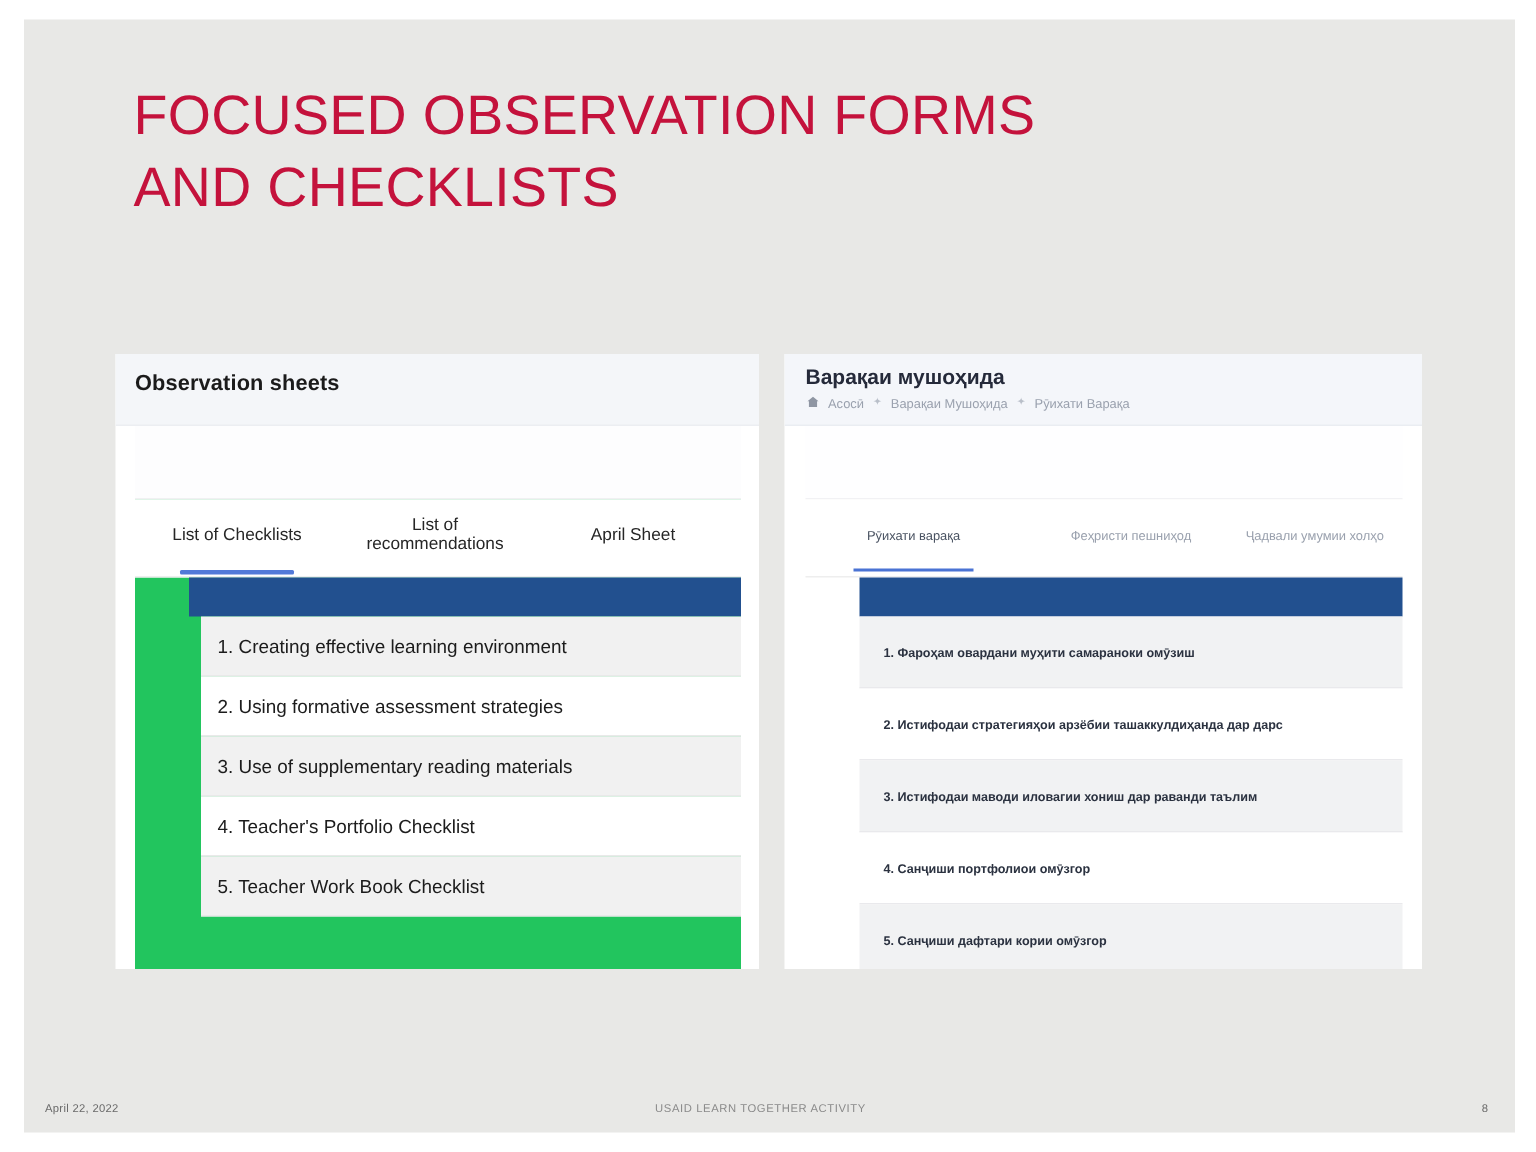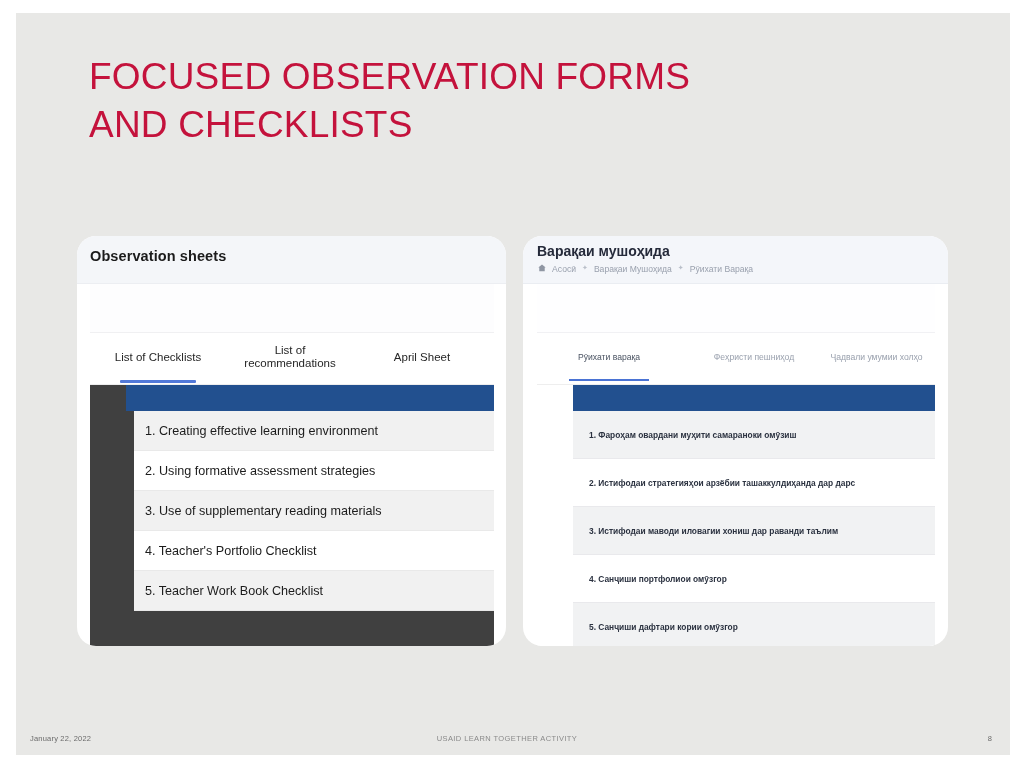--- a/index.html
+++ b/index.html
@@ -37,21 +37,20 @@
     font-weight: 400;
     letter-spacing: 0.2px;
     white-space: pre-line;
   }
 
   
   .shot {
     position: absolute;
     background: #ffffff;
     overflow: hidden;
-    border-radius: 19px;
   }
   .shot-left  { left: 61px;  top: 223px; width: 429px; height: 410px; }
   .shot-right { left: 507px; top: 223px; width: 425px; height: 410px; }
 
   
   .l-head {
     position: absolute;
     left: 0; top: 0; right: 0; height: 47px;
     background: #f4f6f9;
     border-bottom: 1px solid #eceef2;
@@ -60,21 +59,21 @@
     position: absolute;
     left: 13px; top: 12px;
     font-size: 14.5px;
     font-weight: 700;
     color: #1b1b1b;
     letter-spacing: .1px;
   }
   .l-body {
     position: absolute;
     left: 13px; top: 48px; right: 12px; bottom: 0;
-    background: #404040;
+    background: #22c55e;
   }
   .l-blank {
     position: absolute;
     left: 0; top: 0; right: 0; height: 48px;
     background: #fdfdfe;
     border-bottom: 1px solid #f0f0f2;
   }
   .l-tabs {
     position: absolute;
     left: 0; top: 49px; right: 0; height: 51px;
@@ -278,17 +277,17 @@
         <div class="r-bluebar"></div>
         <div class="r-row odd">1. Фароҳам овардани муҳити самараноки омӯзиш</div>
         <div class="r-row even">2. Истифодаи стратегияҳои арзёбии ташаккулдиҳанда дар дарс</div>
         <div class="r-row odd">3. Истифодаи маводи иловагии хониш дар раванди таълим</div>
         <div class="r-row even">4. Санҷиши портфолиои омӯзгор</div>
         <div class="r-row odd">5. Санҷиши дафтари кории омӯзгор</div>
       </div>
     </div>
   </div>
 
-  <div class="footer-date">January 22, 2022</div>
+  <div class="footer-date">April 22, 2022</div>
   <div class="footer-center">USAID LEARN TOGETHER ACTIVITY</div>
   <div class="footer-page">8</div>
 
 </div>
 
 </body></html>

